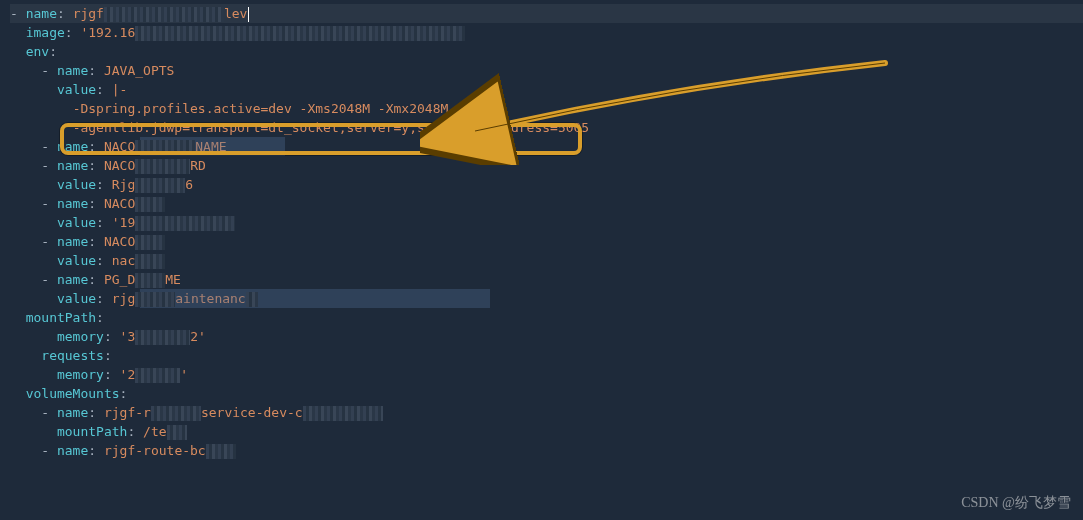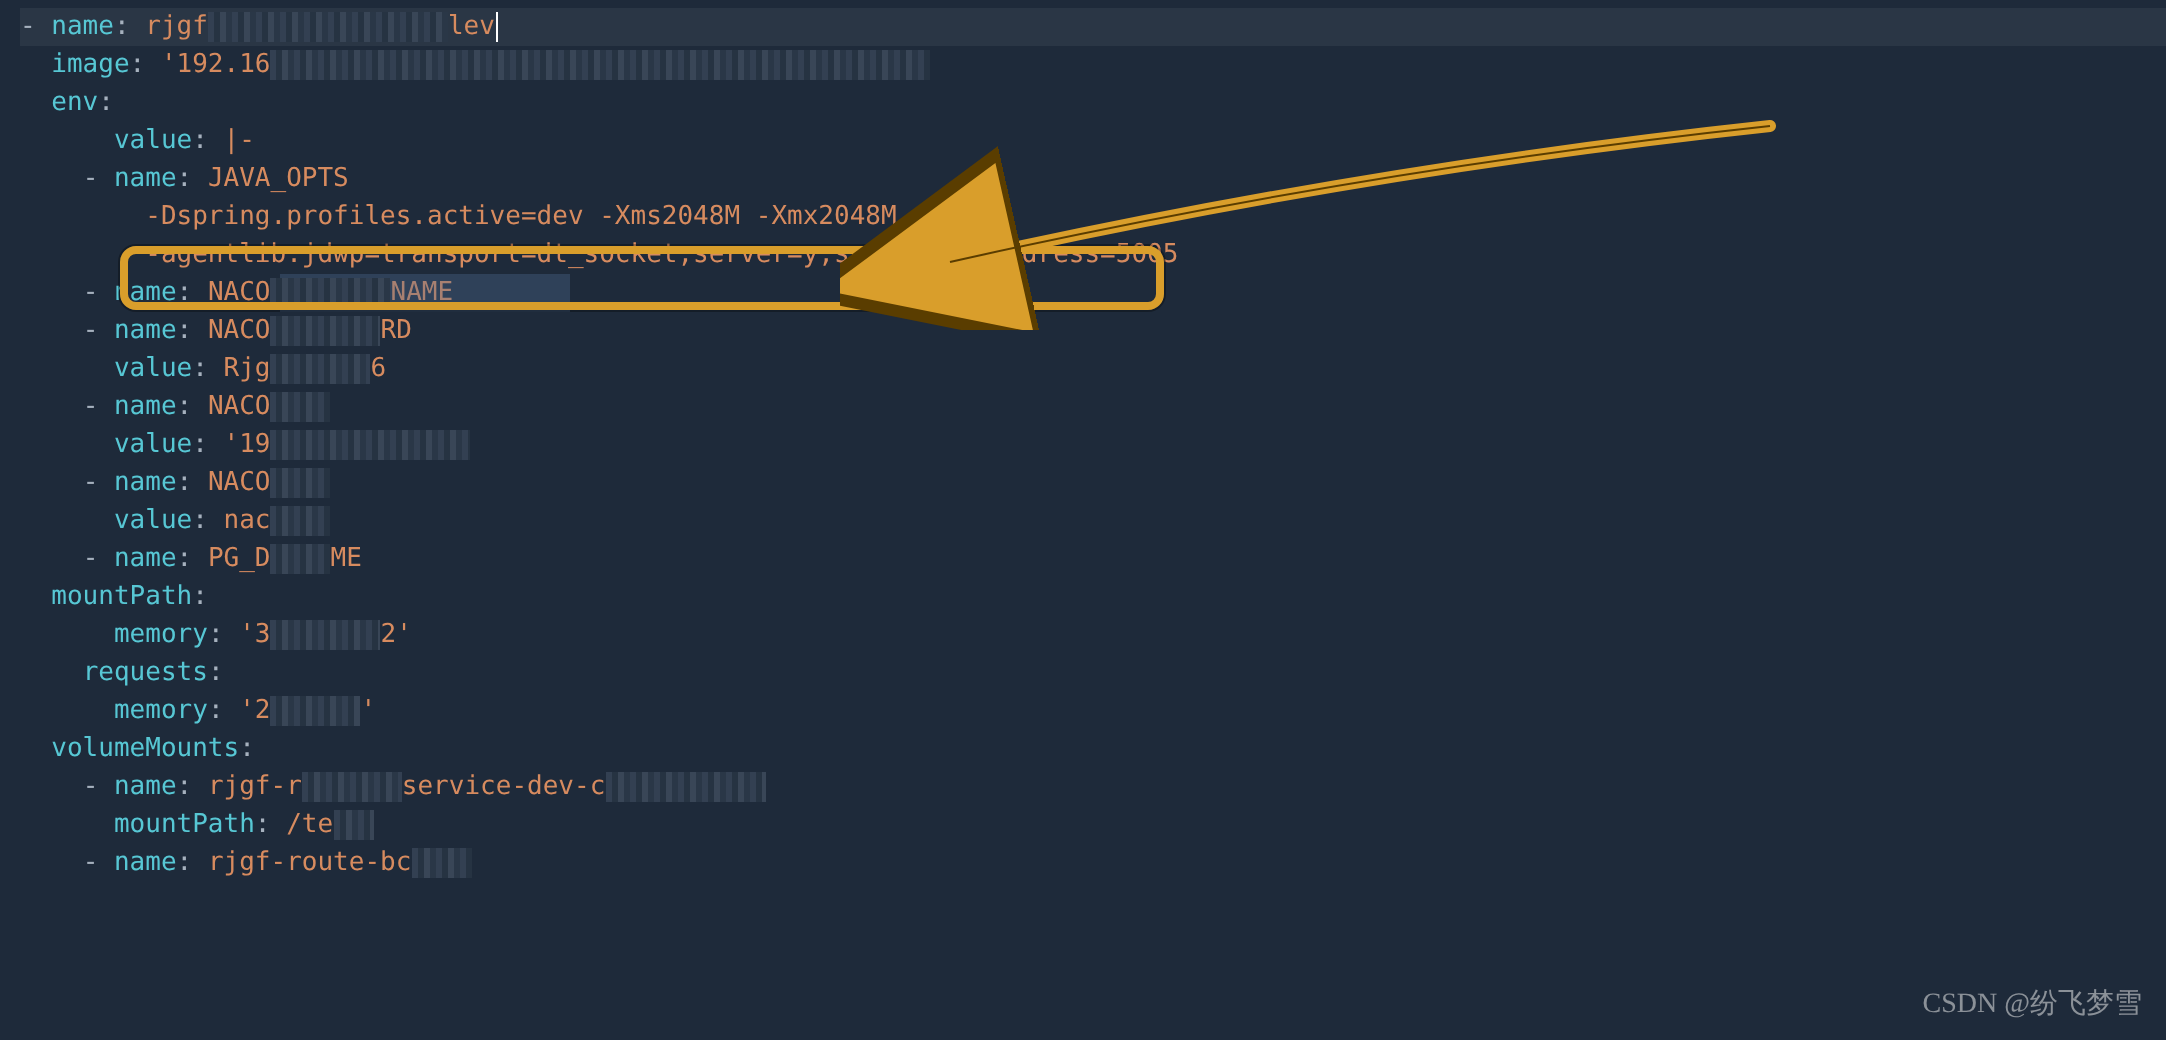--- a/index.html
+++ b/index.html
@@ -89,37 +89,38 @@
 <body>
 
 <div class="editor">
 
   <div class="line cursor-line"><span class="dash">- </span><span class="key">name</span><span class="dash">: </span><span class="str">rjgf</span><span class="censor" style="width:120px"></span><span class="str">lev</span><span class="cursor"></span></div>
 
   <div class="line">  <span class="key">image</span><span class="dash">: </span><span class="str">'192.16</span><span class="censor" style="width:330px"></span></div>
 
   <div class="line">  <span class="key">env</span><span class="dash">:</span></div>
 
+  <div class="line">    <span class="dash">- </span><span class="key">name</span><span class="dash">: </span><span class="str">JAVA_OPTS</span></div>
   <div class="line">      <span class="key">value</span><span class="dash">: </span><span class="pipe">|-</span></div>
-  <div class="line">    <span class="dash">- </span><span class="key">name</span><span class="dash">: </span><span class="str">JAVA_OPTS</span></div>
   <div class="line">        <span class="str">-Dspring.profiles.active=dev -Xms2048M -Xmx2048M</span></div>
   <div class="line">        <span class="str">-agentlib:jdwp=transport=dt_socket,server=y,suspend=n,address=5005</span></div>
 
   <div class="line sel1"><span class="selection-highlight"></span>    <span class="dash">- </span><span class="key">name</span><span class="dash">: </span><span class="str">NACO</span><span class="censor" style="width:60px"></span><span class="str">NAME</span></div>
 
   <div class="line">    <span class="dash">- </span><span class="key">name</span><span class="dash">: </span><span class="str">NACO</span><span class="censor" style="width:55px"></span><span class="str">RD</span></div>
   <div class="line">      <span class="key">value</span><span class="dash">: </span><span class="str">Rjg</span><span class="censor" style="width:50px"></span><span class="str">6</span></div>
 
   <div class="line">    <span class="dash">- </span><span class="key">name</span><span class="dash">: </span><span class="str">NACO</span><span class="censor" style="width:30px"></span></div>
   <div class="line">      <span class="key">value</span><span class="dash">: </span><span class="str">'19</span><span class="censor" style="width:100px"></span></div>
 
   <div class="line">    <span class="dash">- </span><span class="key">name</span><span class="dash">: </span><span class="str">NACO</span><span class="censor" style="width:30px"></span></div>
   <div class="line">      <span class="key">value</span><span class="dash">: </span><span class="str">nac</span><span class="censor" style="width:30px"></span></div>
 
   <div class="line">    <span class="dash">- </span><span class="key">name</span><span class="dash">: </span><span class="str">PG_D</span><span class="censor" style="width:30px"></span><span class="str">ME</span></div>
+  <div class="line sel2"><span class="selection-highlight"></span>      <span class="key">value</span><span class="dash">: </span><span class="str">rjg</span><span class="censor" style="width:40px"></span><span class="str">aintenanc</span><span class="censor" style="width:12px"></span></div>
 
   <div class="line">  <span class="key">mountPath</span><span class="dash">:</span></div>
   <div class="line">      <span class="key">memory</span><span class="dash">: </span><span class="str">'3</span><span class="censor" style="width:55px"></span><span class="str">2'</span></div>
   <div class="line">    <span class="key">requests</span><span class="dash">:</span></div>
   <div class="line">      <span class="key">memory</span><span class="dash">: </span><span class="str">'2</span><span class="censor" style="width:45px"></span><span class="str">'</span></div>
 
   <div class="line">  <span class="key">volumeMounts</span><span class="dash">:</span></div>
   <div class="line">    <span class="dash">- </span><span class="key">name</span><span class="dash">: </span><span class="str">rjgf-r</span><span class="censor" style="width:50px"></span><span class="str">service-dev-c</span><span class="censor" style="width:80px"></span></div>
   <div class="line">      <span class="key">mountPath</span><span class="dash">: </span><span class="str">/te</span><span class="censor" style="width:20px"></span></div>
   <div class="line">    <span class="dash">- </span><span class="key">name</span><span class="dash">: </span><span class="str">rjgf-route-bc</span><span class="censor" style="width:30px"></span></div>

